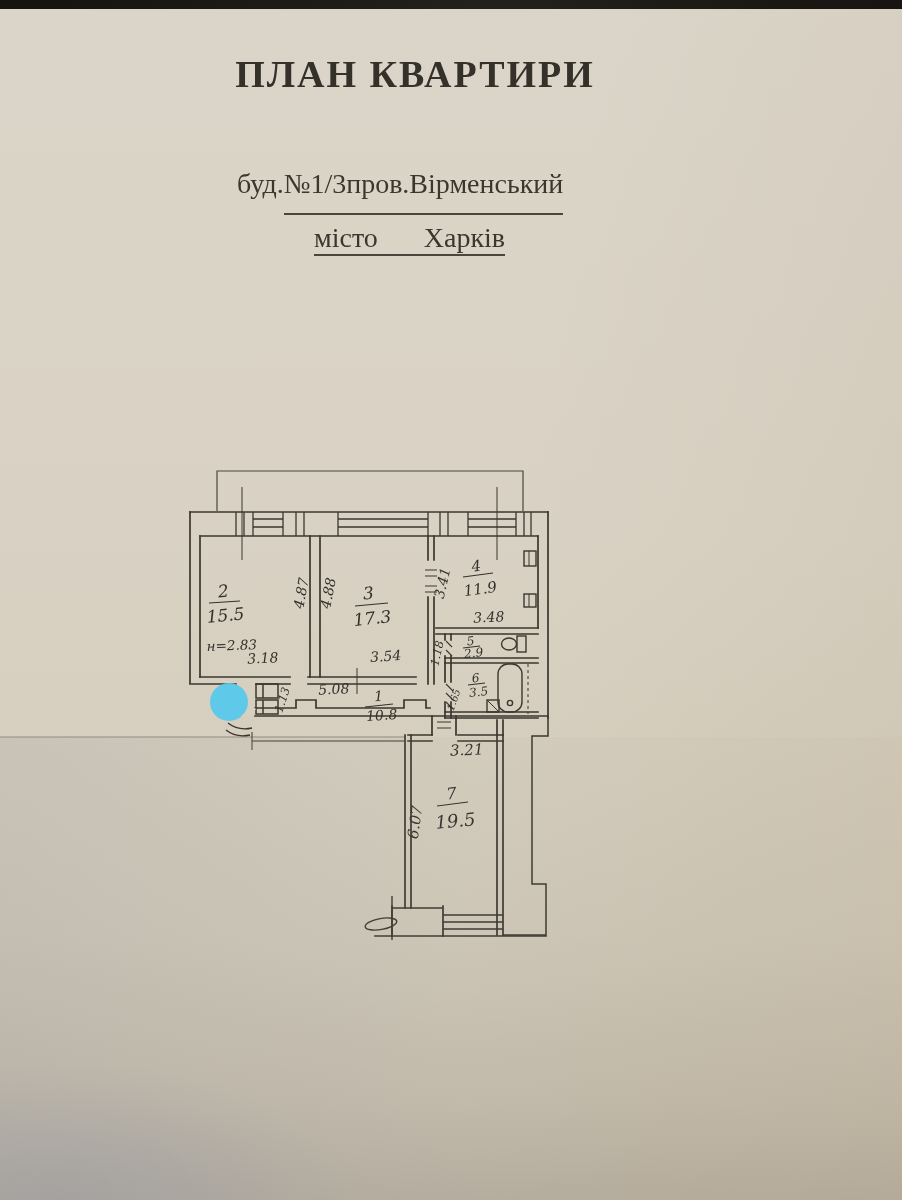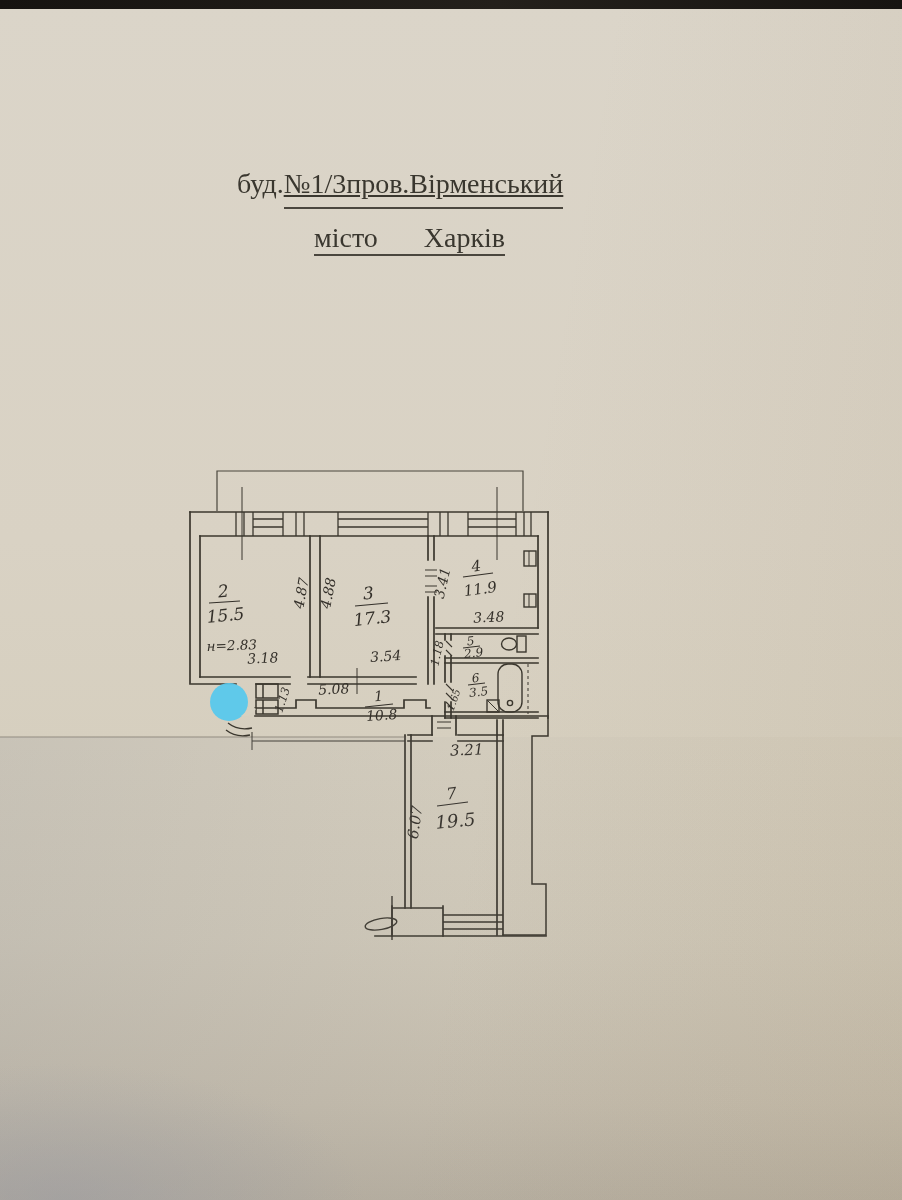--- a/index.html
+++ b/index.html
@@ -15,33 +15,34 @@
   .top-strip{position:absolute;top:0;left:0;width:902px;height:9px;
     background:linear-gradient(90deg,#161310,#24201b 55%,#171411);}
   .lower-shade{position:absolute;top:737px;left:0;right:0;bottom:0;pointer-events:none;
     background:linear-gradient(90deg, rgba(146,147,152,0.20), rgba(146,147,152,0.05) 52%, rgba(175,158,128,0.06));}
   .corner-shade{position:absolute;left:0;bottom:0;width:520px;height:260px;pointer-events:none;
     background:radial-gradient(ellipse 420px 190px at 12% 100%, rgba(150,152,162,0.45), rgba(150,152,162,0) 72%);}
   .hdr{position:absolute;color:#3a372f;white-space:nowrap;}
   .hdr-title{top:52px;left:0;width:830px;text-align:center;
     font-size:38px;font-weight:bold;letter-spacing:2px;color:#34312a;}
   .hdr-address{top:168px;left:237px;font-size:28px;}
-  .hdr-address .u{border-bottom:2px solid #4a463e;padding-bottom:8px;text-decoration:underline;}
+  .hdr-address .u{border-bottom:2px solid #4a463e;padding-bottom:14px;}
   .hdr-city{top:222px;left:314px;font-size:28px;}
   .hdr-city .u{border-bottom:2px solid #4a463e;padding-bottom:1px;}
   .hdr-city .city-name{margin-left:46px;}
   .hdr-scale{top:276px;left:318px;font-size:27px;letter-spacing:1px;}
   svg text{font-family:"DejaVu Serif", serif;font-style:italic;fill:#34302a;}
 </style>
 </head>
 <body>
 
 <div class="page">
   <div class="top-strip"></div>
 
+  <div class="hdr hdr-title">ПЛАН КВАРТИРИ</div>
 
   <div class="hdr hdr-address"><span>буд.</span><span class="u">№1/3пров.Вірменський</span></div>
 
   <div class="hdr hdr-city"><span class="u"><span>місто</span><span class="city-name">Харків</span></span></div>
 
 
   <svg width="902" height="1200" viewBox="0 0 902 1200" style="position:absolute;top:0;left:0;">
 
     <path d="M0,737 H404" stroke="rgba(112,107,98,0.45)" stroke-width="1.6" fill="none"></path>
 

